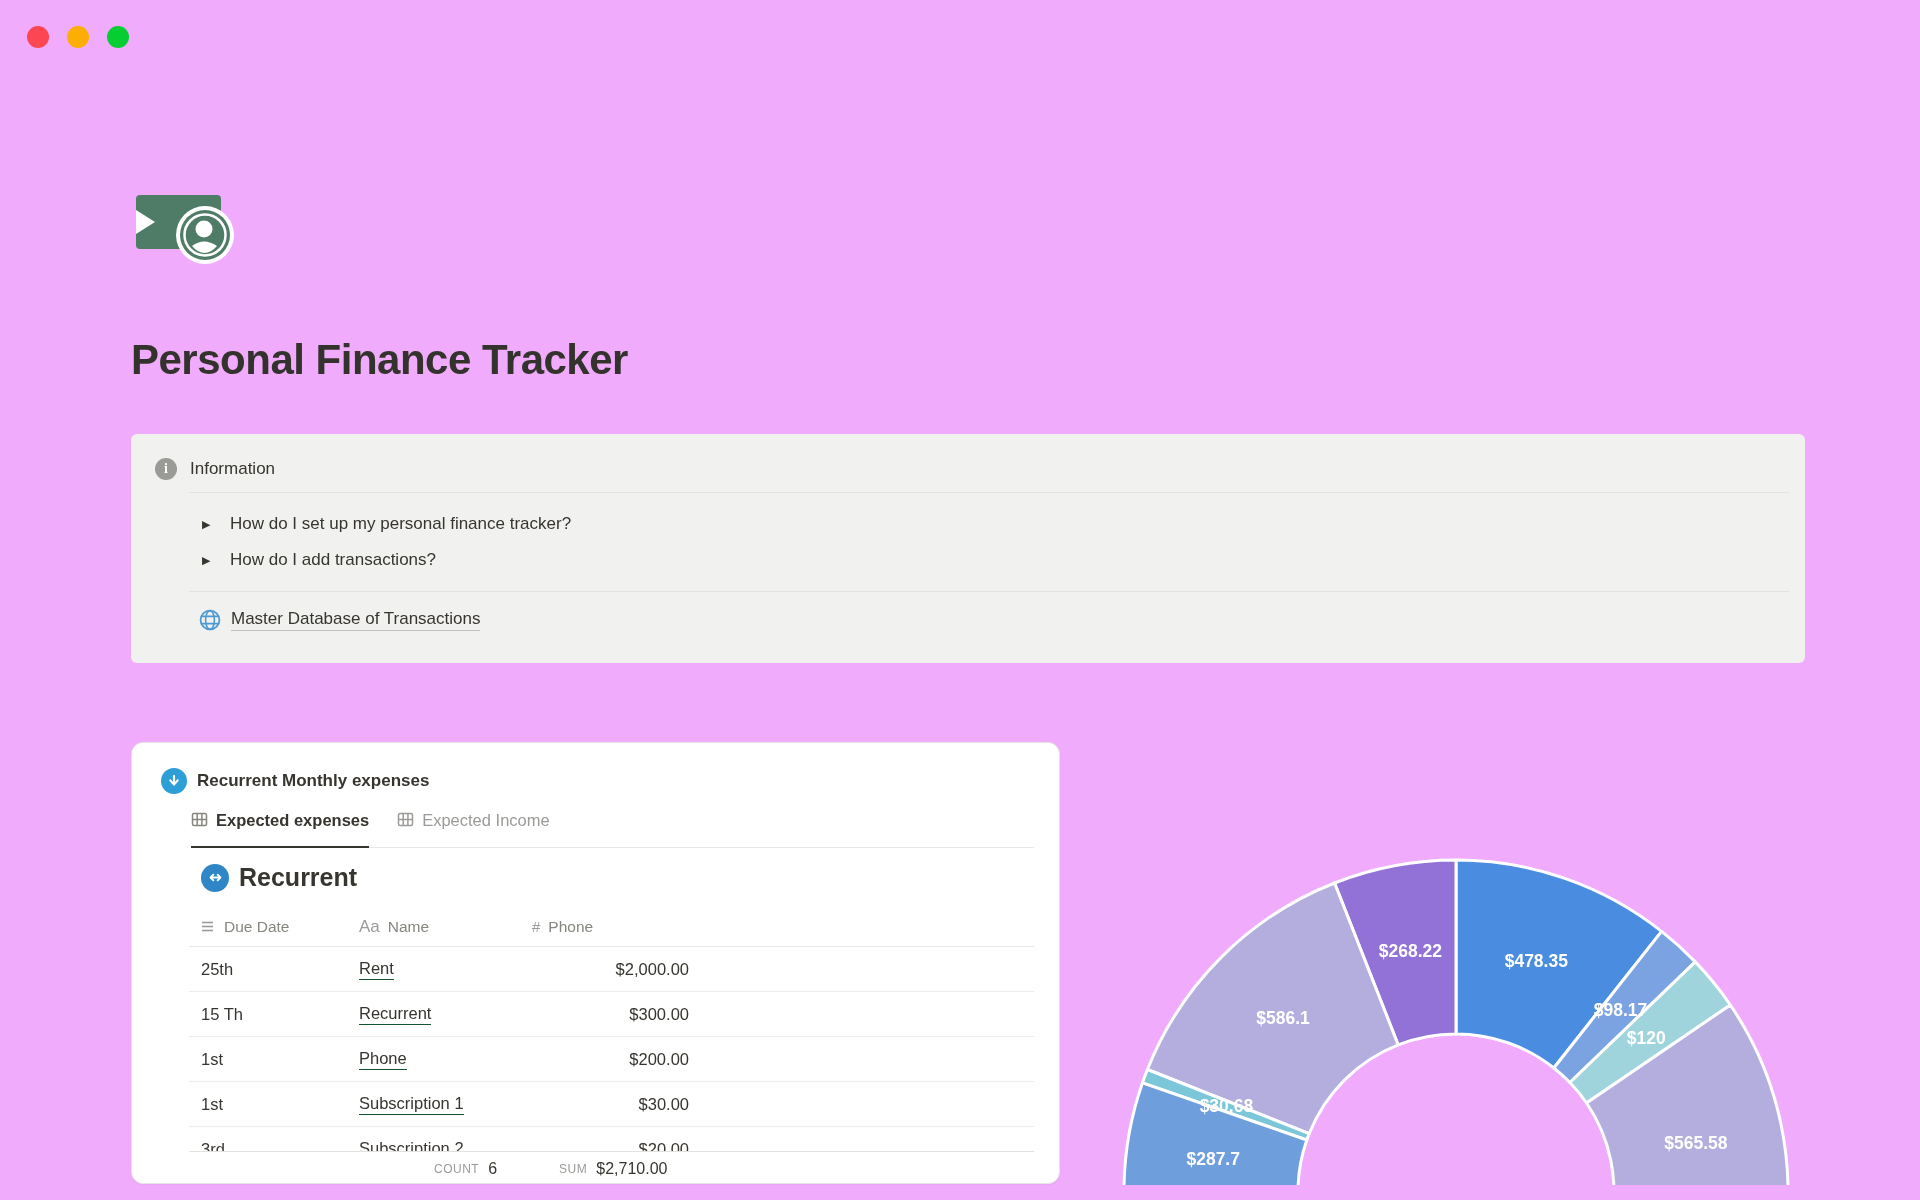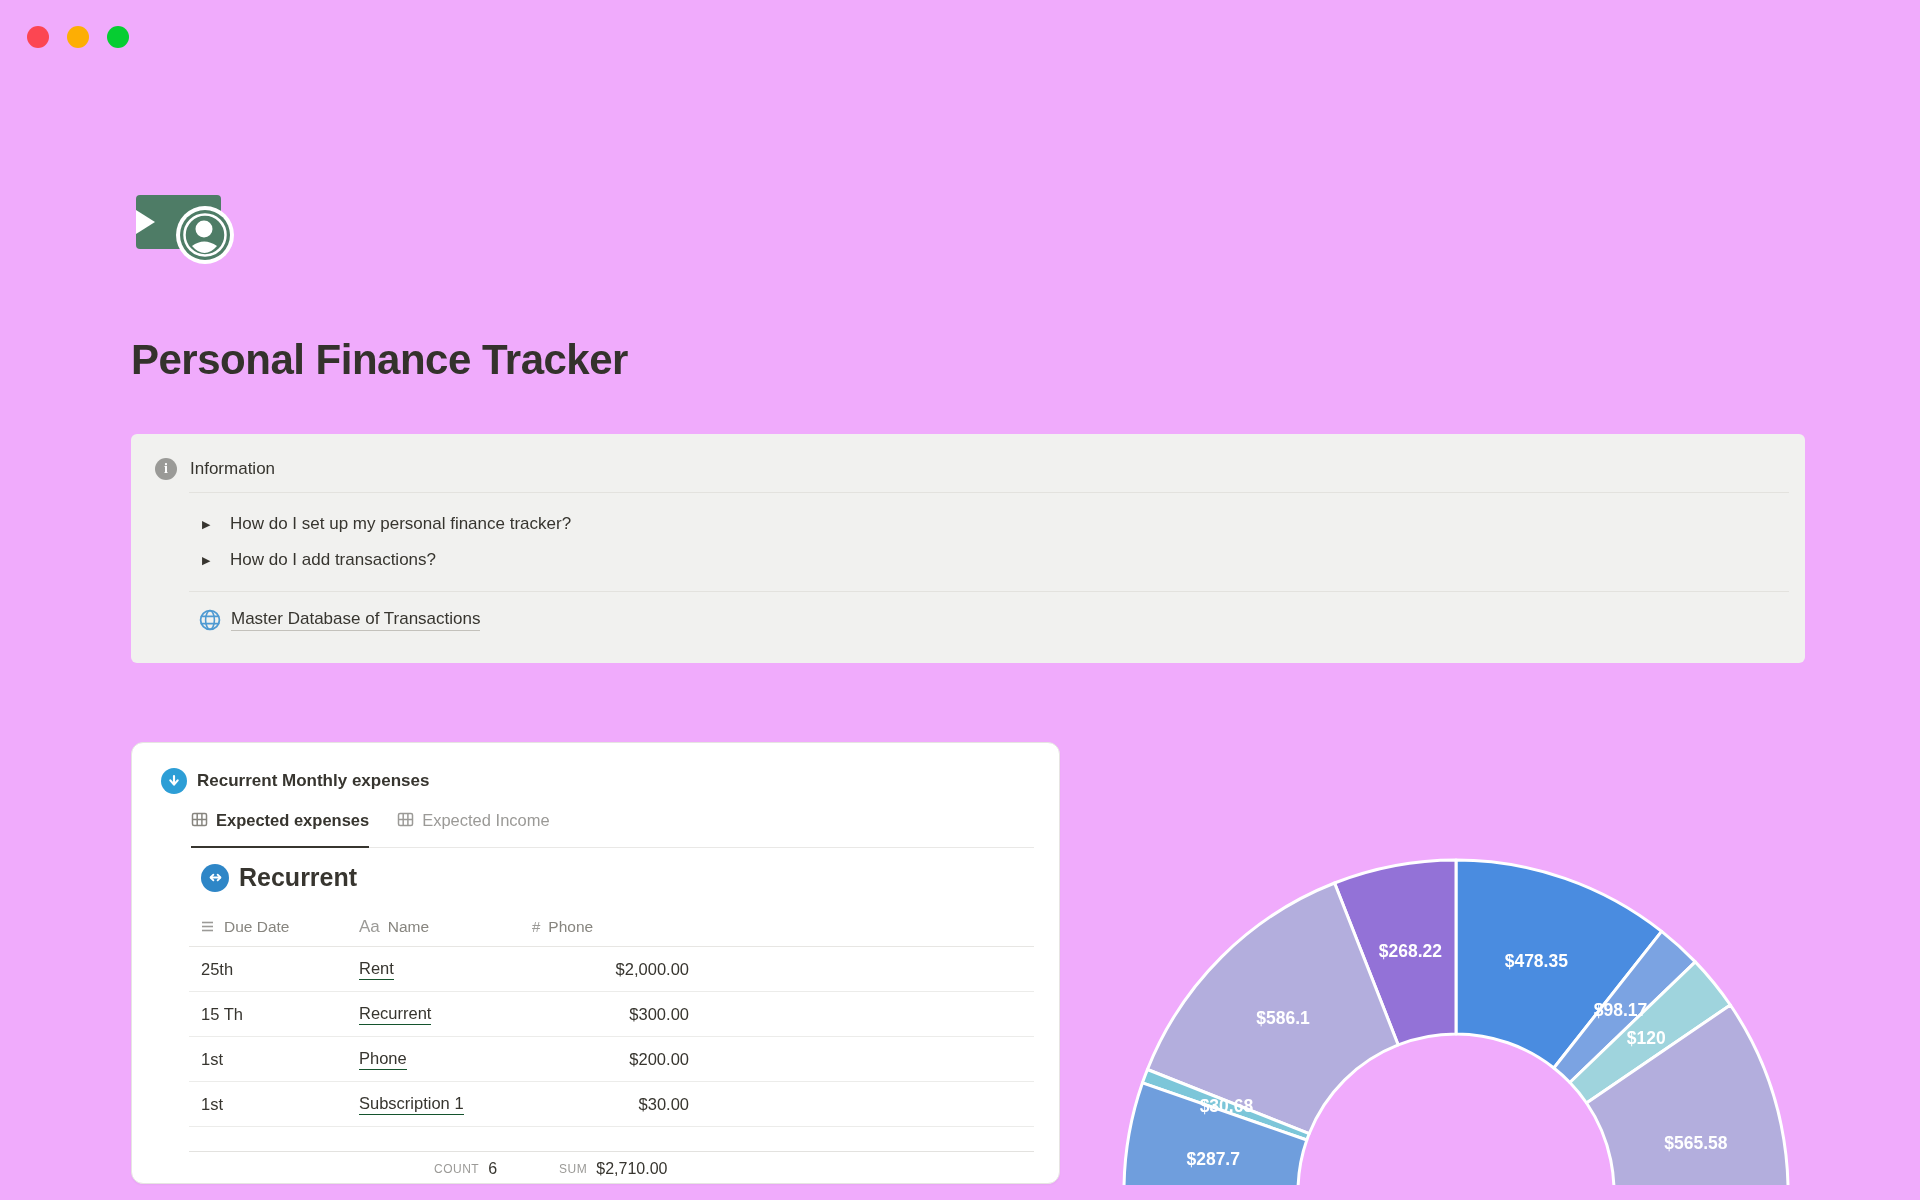--- a/index.html
+++ b/index.html
@@ -228,20 +228,27 @@
               <span class="name">Phone</span>
             </div>
             <div class="c3">$200.00</div>
           </div>
           <div class="trow">
             <div class="c1">1st</div>
             <div class="c2">
               <span class="name">Subscription 1</span>
             </div>
             <div class="c3">$30.00</div>
+          </div>
+          <div class="trow">
+            <div class="c1">3rd</div>
+            <div class="c2">
+              <span class="name">Subscription 2</span>
+            </div>
+            <div class="c3">$20.00</div>
           </div>
         </div>
 
       <div class="tfoot">
         <span class="calc-label">COUNT</span>
         <span class="calc-val">6</span>
         <span class="sum-group">
           <span class="calc-label">SUM</span>
           <span class="calc-val">$2,710.00</span>
         </span>

